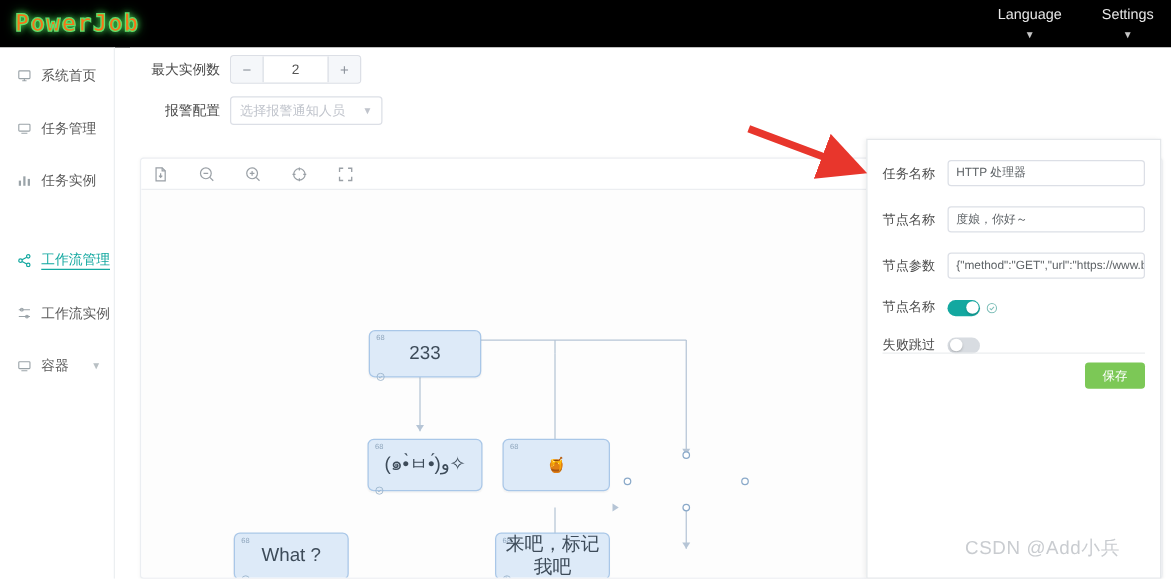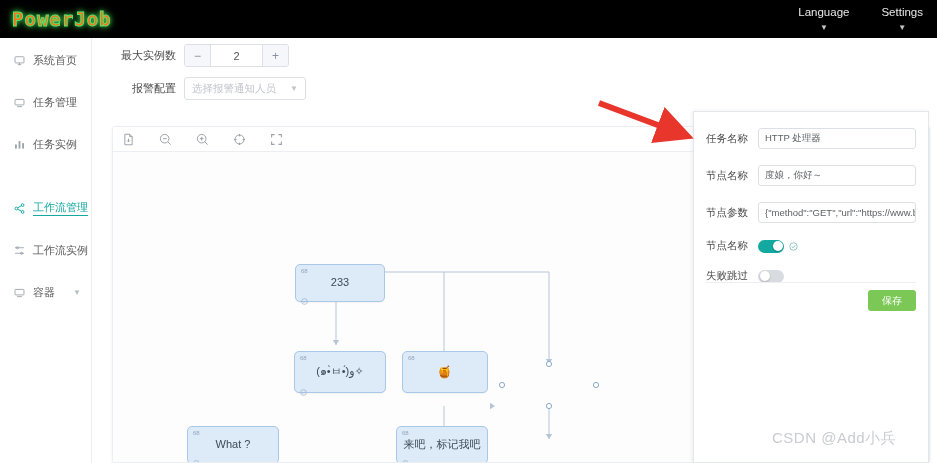--- a/index.html
+++ b/index.html
@@ -127,21 +127,21 @@
     background:#ddeaf8; border:1px solid #a9c7e8; border-radius:5px;
     box-shadow:0 1px 1px rgba(0,0,0,.04);
     cursor:pointer;
   }
   .node .nid {
     position:absolute; left:5px; top:3px;
     font-size:6px; color:#8fa6bd; line-height:1;
   }
   .node .ntext {
     position:absolute; left:0; right:0; top:50%; transform:translateY(-50%);
-    text-align:center; font-size:11px; color:#3d4b59;
+    text-align:center; font-size:15px; color:#3d4b59;
     padding:0 6px; line-height:1.2;
   }
   .node .nicons {
     position:absolute; left:5px; bottom:3px;
     display:flex; align-items:center; gap:4px; color:#9ab3cb;
   }
   .node .nicons svg { display:block; }
   .node .emoji { font-size:12px; }
 
   

